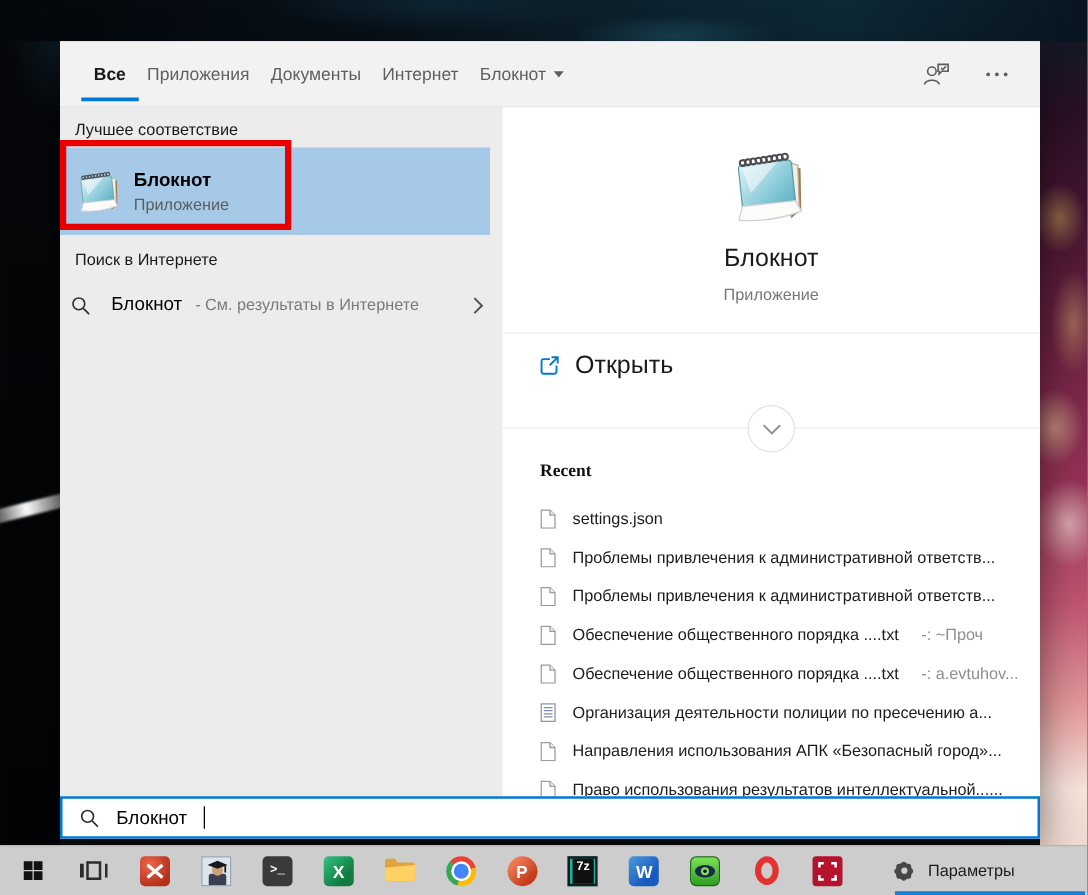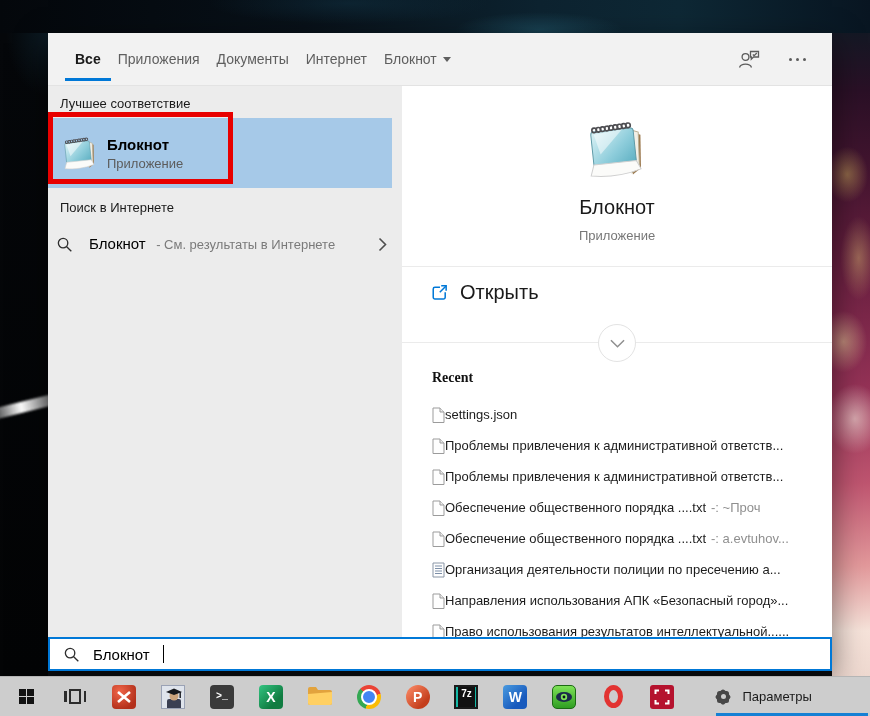--- a/index.html
+++ b/index.html
@@ -100,21 +100,21 @@
   .expander { position:relative; border-top:1px solid #ebebeb; margin-top:24px; }
   .expander-btn {
     position:absolute; left:50%; top:-19px; transform:translateX(-50%);
     width:38px; height:38px; border-radius:50%; background:#fff;
     border:1px solid #e3e3e3; display:flex; align-items:center; justify-content:center;
     cursor:default;
   }
   .recent-label { font-size:14px; font-weight:bold; color:#111; padding:27px 0 0 30px;font-family:Liberation Serif, serif; }
   .recent-list { margin-top:13px; }
   .recent-item {
-    height:31px; display:flex; align-items:center; padding-left:30px;
+    height:31px; display:flex; align-items:center; gap:13px; padding-left:30px;
     white-space:nowrap; cursor:default;
   }
   .recent-text { font-size:13px; color:#1c1c1c; }
   .recent-suffix { font-size:13px; color:#8f8f8f; margin-left:5px; }
   
   .search-bar {
     position:absolute; left:0; top:604px; width:784px; height:34px;
     background:#fff; border:2px solid #0078d7;
     display:flex; align-items:center; padding-left:13px; gap:13px;
   }

